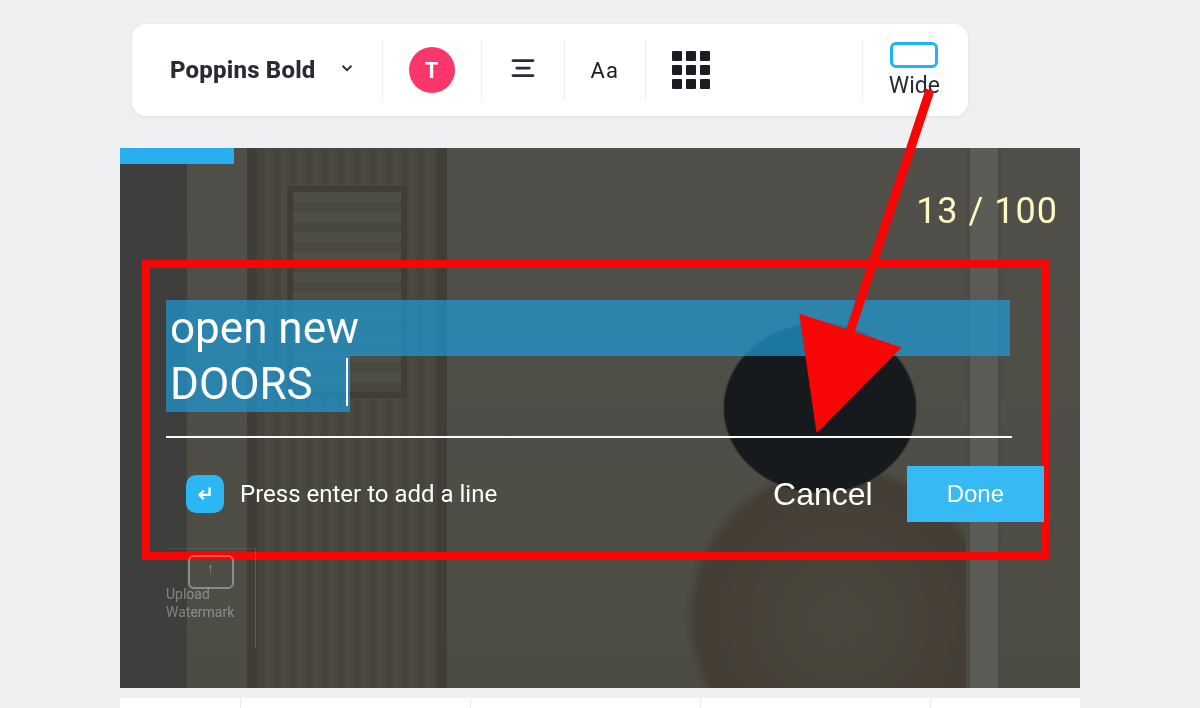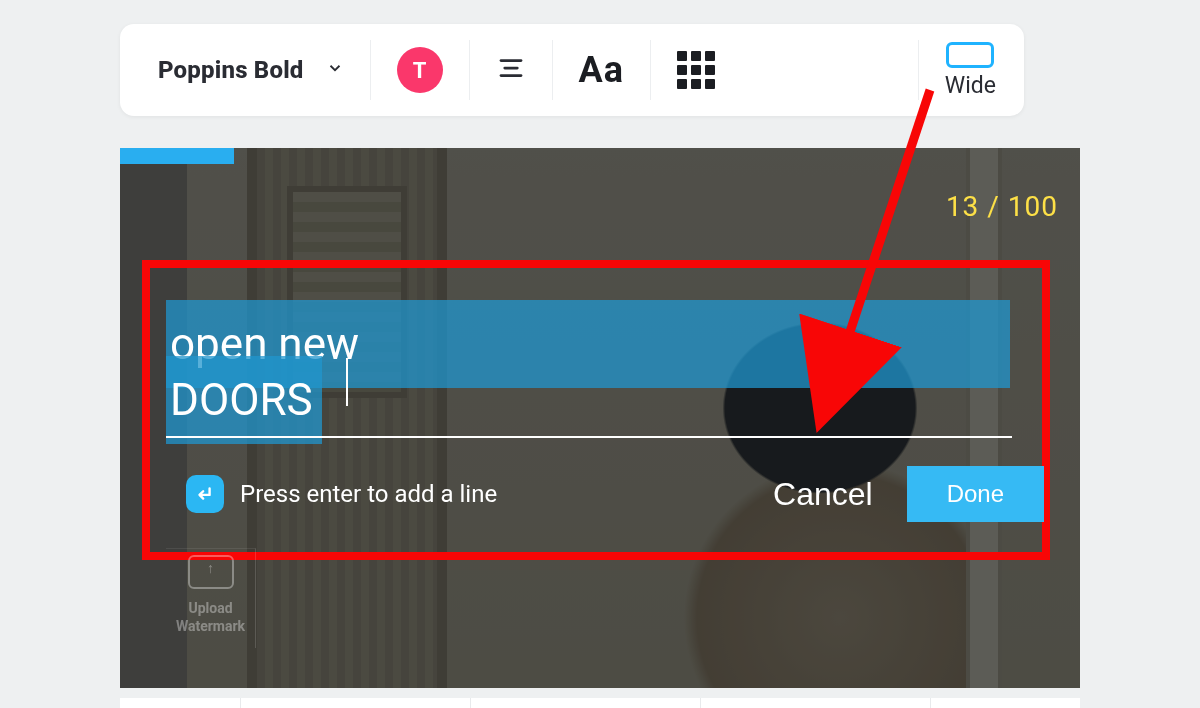--- a/index.html
+++ b/index.html
@@ -7,23 +7,23 @@
   body {
     background: #eef0f1;
     font-family: -apple-system, "Segoe UI", Roboto, "Helvetica Neue", Arial, sans-serif;
     position: relative;
     overflow: hidden;
   }
 
   
   .toolbar {
     position: absolute;
-    left: 120px;
+    left: 132px;
     top: 24px;
-    width: 904px;
+    width: 836px;
     height: 92px;
     background: #ffffff;
     border-radius: 14px;
     box-shadow: 0 1px 4px rgba(0,0,0,0.06);
     display: flex;
     align-items: center;
     padding: 0 28px 0 38px;
   }
   .font-picker {
     display: flex;
@@ -43,21 +43,21 @@
 
   .circ {
     width: 46px; height: 46px; border-radius: 50%;
     display: flex; align-items: center; justify-content: center;
   }
   .circ-pink { background: #fa376b; color: #fff; font-weight: 700; font-size: 22px; }
 
   .align-icon svg { width: 30px; height: 30px; stroke: #2a2c33; stroke-width: 2.2; fill: none; stroke-linecap: round; }
 
   .aa {
-    font-size: 36px; font-weight: 700; color: #1b1d22; letter-spacing: 1px;
+    font-size: 22px; font-weight: 400; color: #1b1d22; letter-spacing: 1px;
   }
 
   .grid-icon {
     display: grid;
     grid-template-columns: repeat(3, 10px);
     grid-template-rows: repeat(3, 10px);
     gap: 4px;
   }
   .grid-icon span {
     background: #1b1d22; width: 10px; height: 10px; border-radius: 1px;
@@ -127,44 +127,44 @@
   .progress-tab {
     position: absolute;
     left: 0; top: 0;
     width: 114px; height: 16px;
     background: #29aef0;
   }
 
   .counter {
     position: absolute;
     right: 22px; top: 42px;
-    color: #fde047;
-    font-size: 28px;
+    color: #fef9c3;
+    font-size: 36px;
     letter-spacing: 1px;
   }
 
   
   .redbox {
     position: absolute;
     left: 22px; top: 112px;
     width: 908px; height: 300px;
     border: 8px solid #f80606;
   }
 
   
   .text-line1, .text-line2 {
     position: absolute;
     left: 46px;
     color: #ffffff;
     font-size: 44px;
     line-height: 56px;
-    padding: 16px 4px;
+    padding: 0 4px;
   }
   .text-line1 { top: 152px; width: 844px; background: rgba(32,150,205,0.75); }
-  .text-line2 { top: 208px; width: 156px; background: rgba(32,150,205,0.75); }
+  .text-line2 { top: 208px; width: 184px; background: rgba(32,150,205,0.75); }
   .text-cursor {
     position: absolute;
     left: 226px; top: 210px;
     width: 2px; height: 48px; background: #fff;
   }
 
   .text-underline {
     position: absolute;
     left: 46px; top: 288px; width: 846px; height: 2px;
     background: #ffffff;
@@ -192,27 +192,26 @@
     border: none; border-radius: 0;
     padding: 14px 40px;
   }
 
   
   .wm {
     position: absolute;
     left: 46px; top: 400px;
     width: 90px; height: 100px;
     color: rgba(255,255,255,0.35);
-    text-align: center;
+    text-align: left;
     font-size: 14px;
     line-height: 18px;
     border-right: 1px solid rgba(255,255,255,0.15);
     border-top: 1px solid rgba(255,255,255,0.08);
-    padding-top: 50px;
-    font-weight: bold;
+    padding-top: 36px;
   }
   .wm::before {
     content: "";
     position: absolute; top: 6px; left: 50%; transform: translateX(-50%);
     width: 42px; height: 30px;
     border: 2px solid rgba(255,255,255,0.35);
     border-radius: 6px;
   }
   .wm::after {
     content: "↑";

